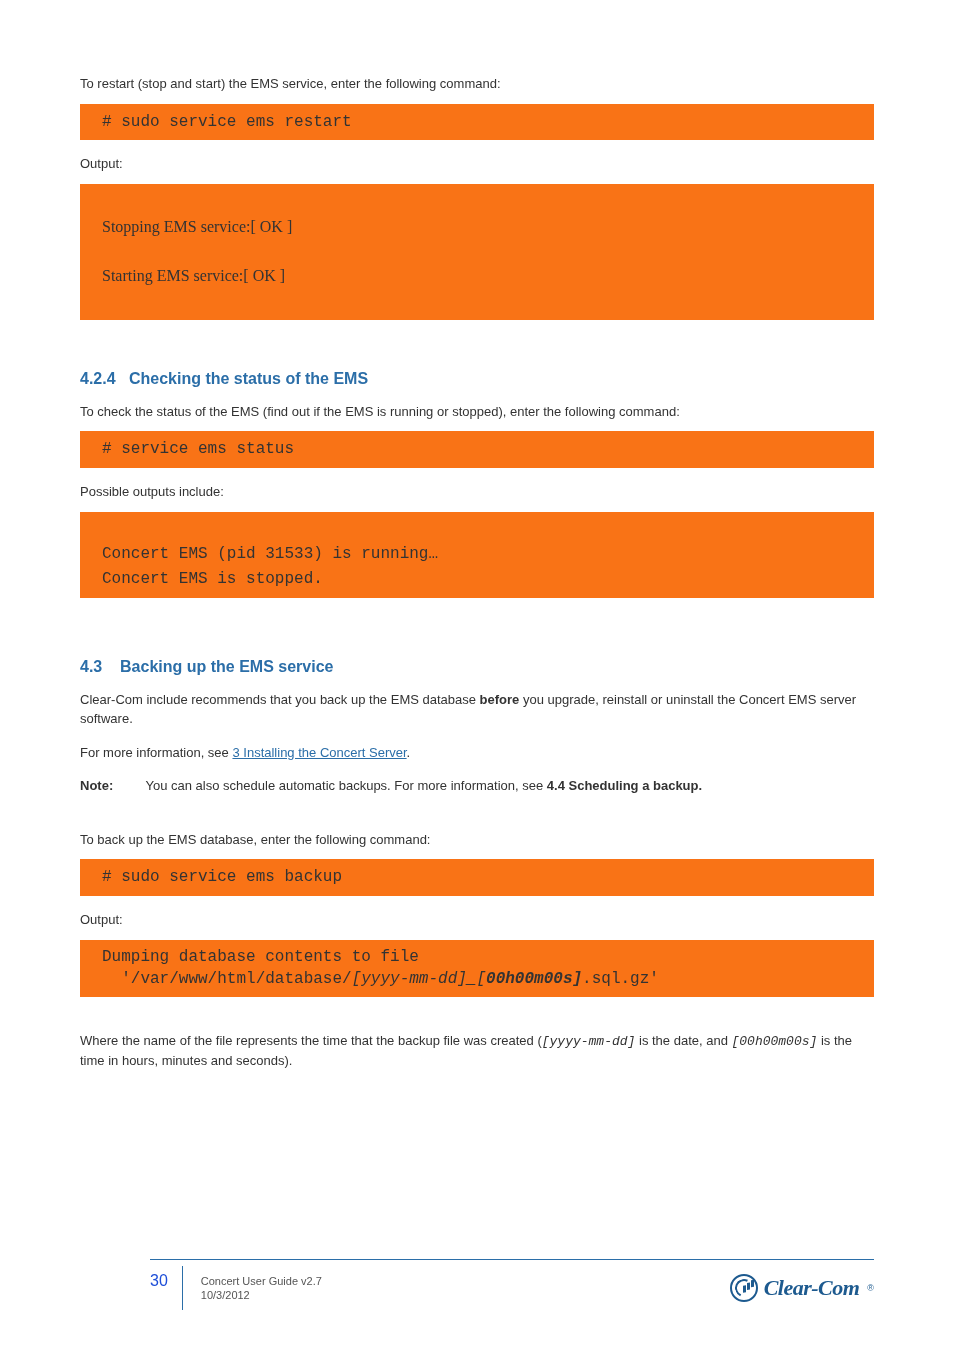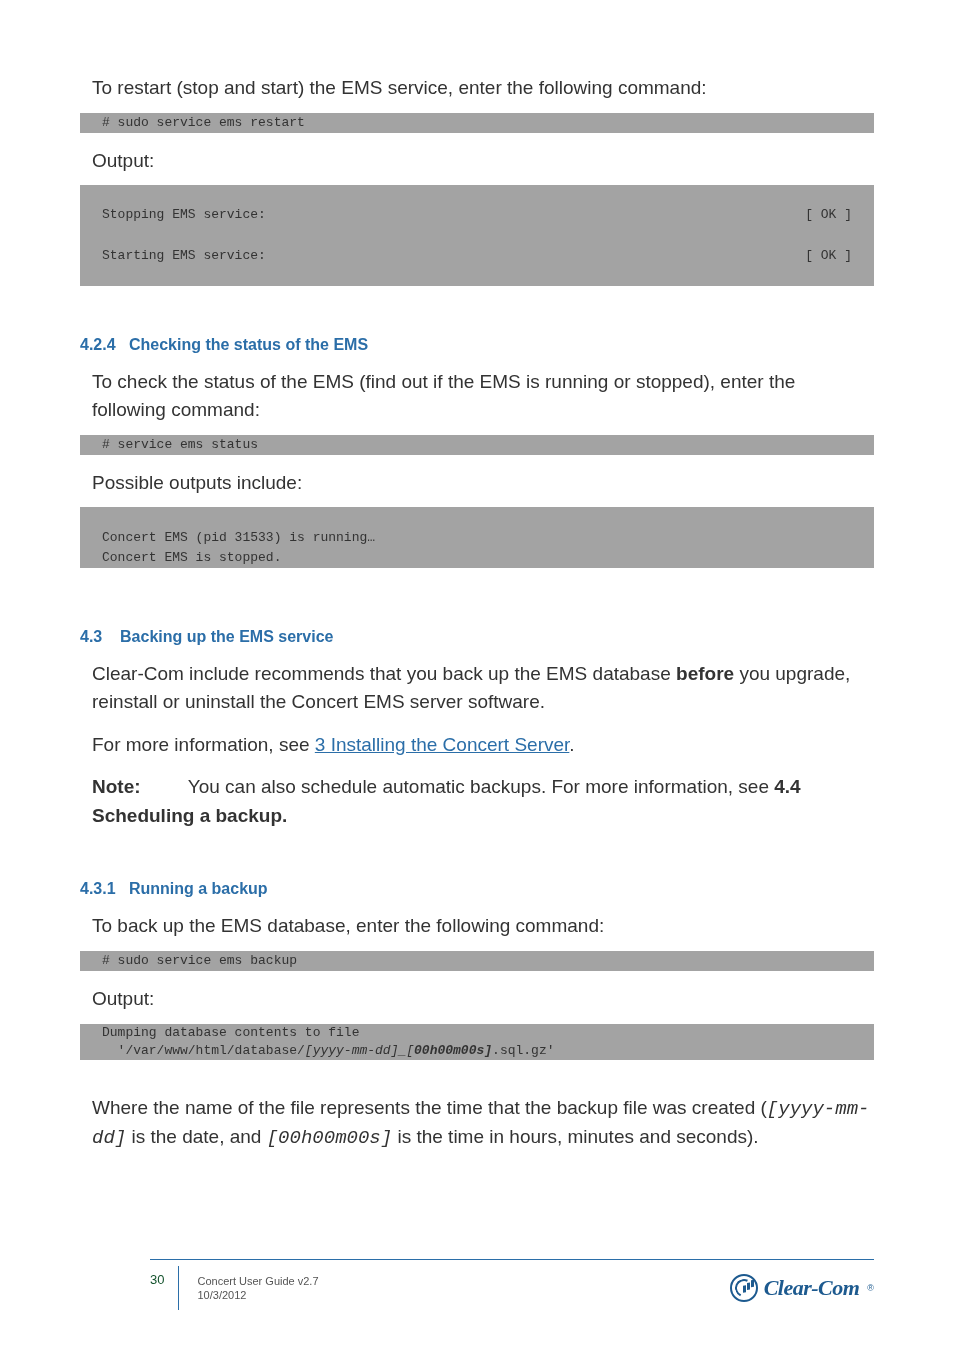--- a/index.html
+++ b/index.html
@@ -9,39 +9,40 @@
     background: #ffffff;
     font-family: Verdana, Geneva, sans-serif;
     font-size: 13px;
     color: #333;
     position: relative;
     padding: 60px 80px 0 80px;
   }
   .content { width: 100%; }
   .para {
     font-family: Verdana, Geneva, sans-serif;
-    font-size: 19px;
+    font-size: 13px;
     line-height: 1.5;
     color: #333;
-    margin: 14px 0 10px 12px;
+    margin: 14px 0 10px 0;
   }
   .code-block {
-    background: #a3a3a3;
+    background: #f97316;
     font-family: "Courier New", Courier, monospace;
-    font-size: 13px;
+    font-size: 16px;
     color: #333;
-    padding: 0 22px;
+    padding: 6px 22px;
     line-height: 1.55;
     white-space: pre;
     overflow: hidden;
   }
   .code-block .row {
     display: flex;
-    justify-content: space-between;
+    justify-content: flex-start;
     white-space: pre;
+    font-family: Liberation Serif, serif;
   }
   .h3 {
     font-family: Verdana, Geneva, sans-serif;
     font-size: 16px;
     font-weight: bold;
     color: #2b6ea8;
     margin: 30px 0 8px 0;
   }
   .h2 {
     font-family: Verdana, Geneva, sans-serif;
@@ -78,22 +79,22 @@
     margin-bottom: 6px;
   }
   .footer-row {
     display: flex;
     align-items: center;
     justify-content: space-between;
   }
   .page-num-box {
     border-right: 1px solid #2b6ea8;
     padding: 6px 14px 6px 0;
-    font-size: 13px;
-    color: #14532d;
+    font-size: 16px;
+    color: #1d4ed8;
     min-height: 44px;
     display: flex;
     align-items: flex-start;
   }
   .footer-text {
     flex: 1;
     padding-left: 18px;
     font-size: 11px;
     color: #555;
     line-height: 1.3;
@@ -197,23 +198,20 @@
   </div>
 
   <div class="para">
     <span class="note-label">Note:</span>
     &nbsp;&nbsp;&nbsp;&nbsp;&nbsp;&nbsp;&nbsp;
     <span>You can also schedule automatic backups. For more information, see </span><span class="bold">4.4 Scheduling a backup.</span>
   </div>
 
   <div class="spacer-sm"></div>
 
-  <div class="h3">
-    <span>4.3.1</span>&nbsp;&nbsp;&nbsp;<span>Running a backup</span>
-  </div>
 
   <div class="para">To back up the EMS database, enter the following command:</div>
 
   <div class="code-block"># sudo service ems backup</div>
 
   <div class="para">Output:</div>
 
   <div class="code-block" style="white-space:normal; line-height:1.4;">
     <div style="white-space:pre;">Dumping database contents to file</div>
     <div style="white-space:pre;"><span class="mono">  '/var/www/html/database/</span><span class="mono-i">[yyyy-mm-dd]_[</span><span class="mono-bi">00h00m00s]</span><span class="mono">.sql.gz'</span></div>

